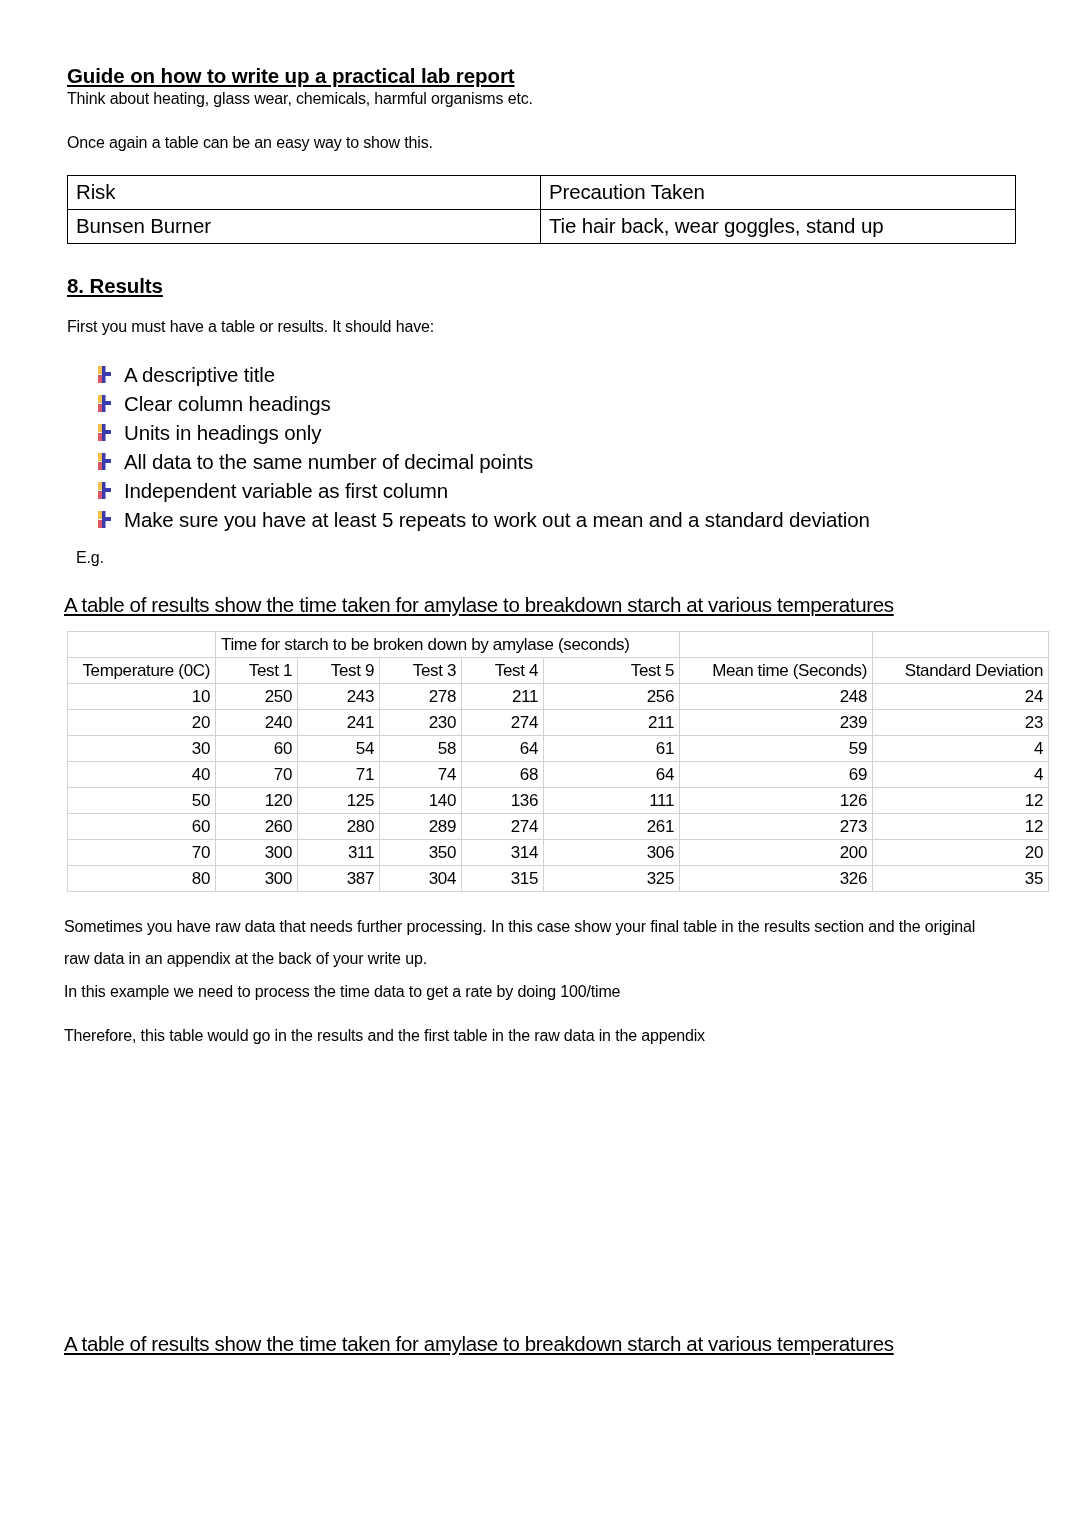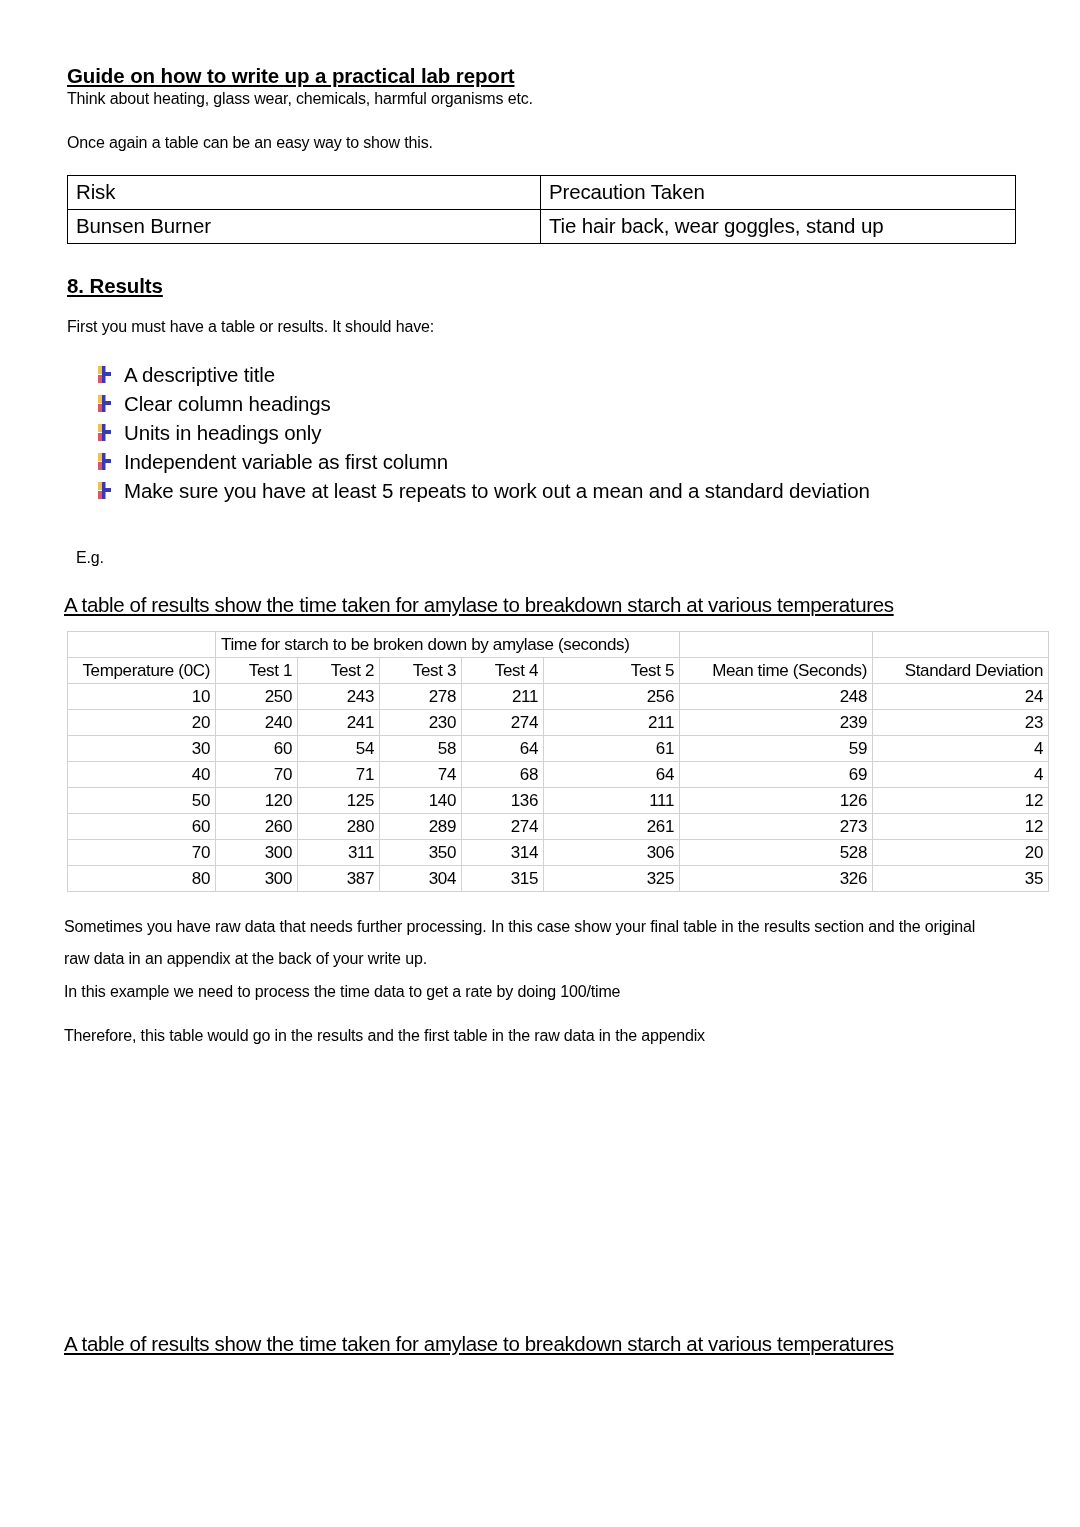--- a/index.html
+++ b/index.html
@@ -197,20 +197,31 @@
         <svg width="26" height="20" viewBox="0 0 26 20">
           <rect x="6" y="1" width="4" height="8" fill="#f2c14a"></rect>
           <rect x="6" y="10" width="4" height="8" fill="#d9556a"></rect>
           <rect x="10" y="1" width="3.5" height="17" fill="#3a3ab0"></rect>
           <rect x="10" y="7" width="9" height="4" fill="#3a3ab0"></rect>
         </svg>
       </span>
       <span class="bullet-text">Units in headings only</span>
     </div>
 
+    <div class="bullet-row">
+      <span class="bullet-mark">
+        <svg width="26" height="20" viewBox="0 0 26 20">
+          <rect x="6" y="1" width="4" height="8" fill="#f2c14a"></rect>
+          <rect x="6" y="10" width="4" height="8" fill="#d9556a"></rect>
+          <rect x="10" y="1" width="3.5" height="17" fill="#3a3ab0"></rect>
+          <rect x="10" y="7" width="9" height="4" fill="#3a3ab0"></rect>
+        </svg>
+      </span>
+      <span class="bullet-text">All data to the same number of decimal points</span>
+    </div>
 
     <div class="bullet-row">
       <span class="bullet-mark">
         <svg width="26" height="20" viewBox="0 0 26 20">
           <rect x="6" y="1" width="4" height="8" fill="#f2c14a"></rect>
           <rect x="6" y="10" width="4" height="8" fill="#d9556a"></rect>
           <rect x="10" y="1" width="3.5" height="17" fill="#3a3ab0"></rect>
           <rect x="10" y="7" width="9" height="4" fill="#3a3ab0"></rect>
         </svg>
       </span>
@@ -251,21 +262,21 @@
       <tr>
         <td class="blank"></td>
         <td class="span-hdr" colspan="5">Time for starch to be broken down by amylase (seconds)</td>
         <td class="blank"></td>
         <td class="blank"></td>
       </tr>
 
       <tr>
         <td class="hcell">Temperature (0C)</td>
         <td class="hcell">Test 1</td>
-        <td class="hcell">Test 2</td>
+        <td class="hcell">Test 9</td>
         <td class="hcell">Test 3</td>
         <td class="hcell">Test 4</td>
         <td class="hcell">Test 5</td>
         <td class="hcell">Mean time (Seconds)</td>
         <td class="hcell">Standard Deviation</td>
       </tr>
 
       <tr>
         <td class="num">10</td>
         <td class="num">250</td>
@@ -326,21 +337,21 @@
         <td class="num">273</td>
         <td class="num">12</td>
       </tr>
       <tr>
         <td class="num">70</td>
         <td class="num">300</td>
         <td class="num">311</td>
         <td class="num">350</td>
         <td class="num">314</td>
         <td class="num">306</td>
-        <td class="num">528</td>
+        <td class="num">200</td>
         <td class="num">20</td>
       </tr>
       <tr>
         <td class="num">80</td>
         <td class="num">300</td>
         <td class="num">387</td>
         <td class="num">304</td>
         <td class="num">315</td>
         <td class="num">325</td>
         <td class="num">326</td>

